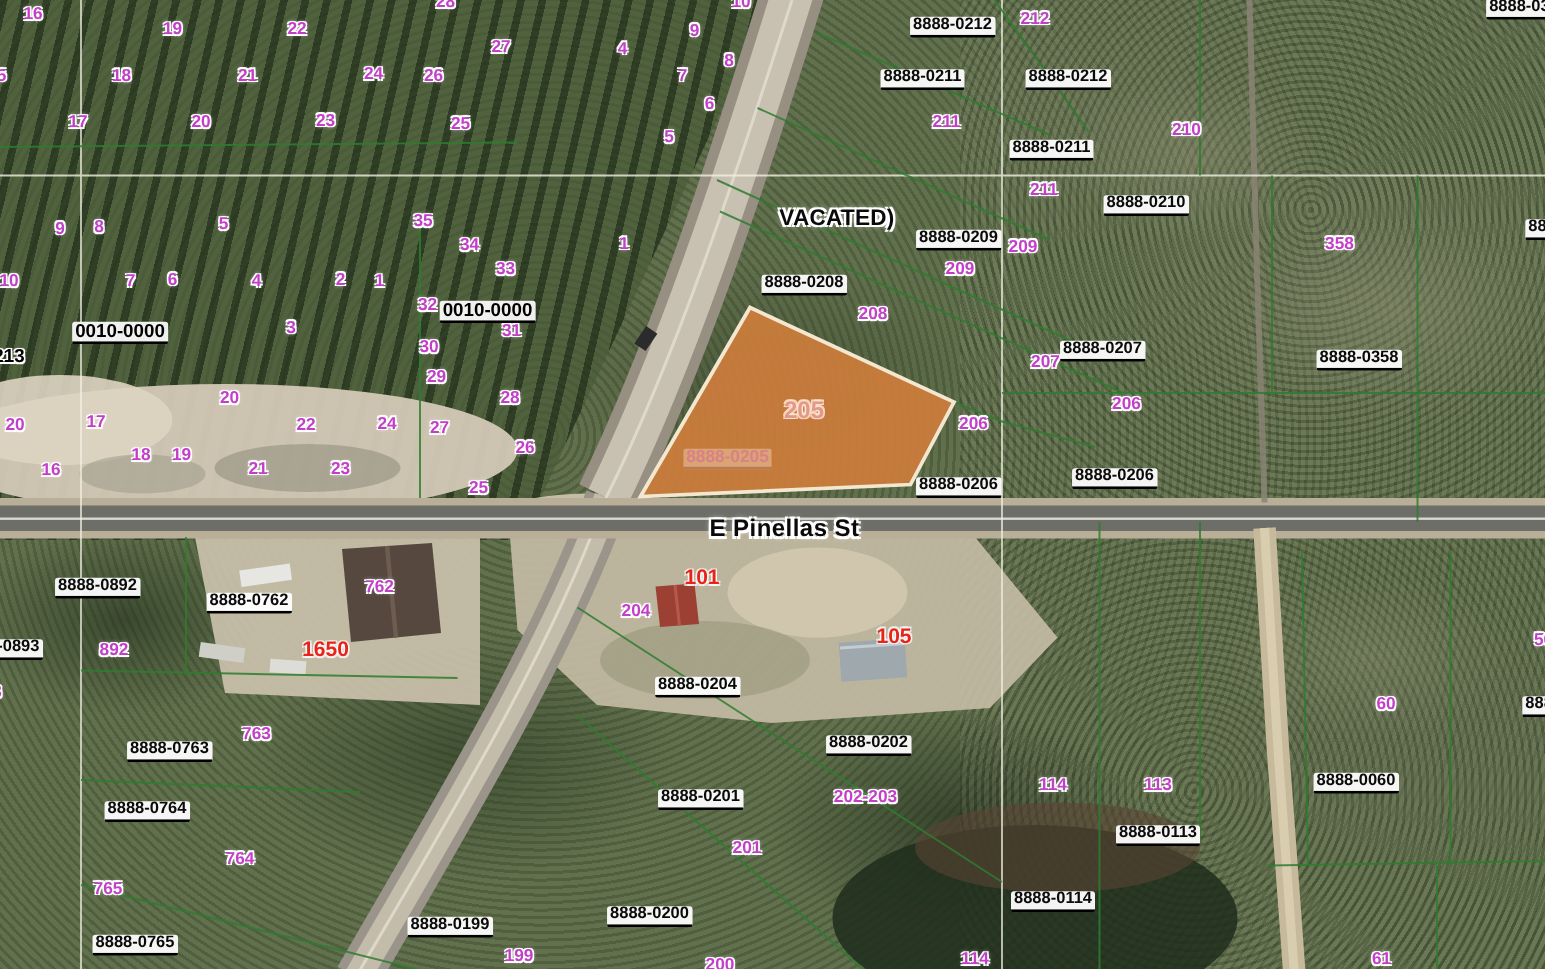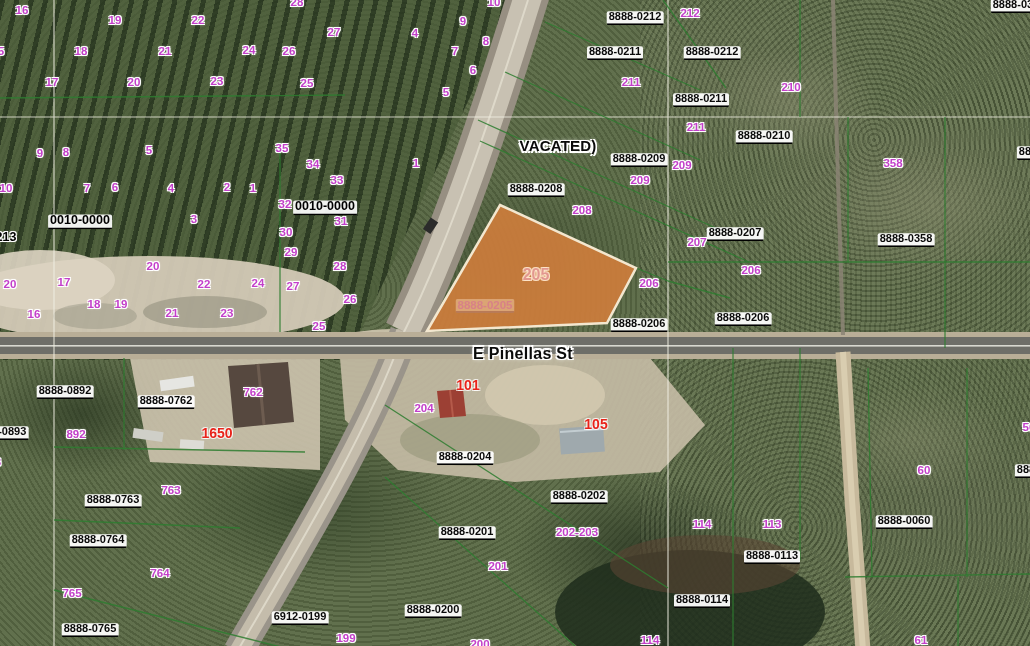--- a/index.html
+++ b/index.html
@@ -276,21 +276,21 @@
       <div class="lbl pid" style="left: 0px; top: 433px;">8888-0893</div>
       <div class="lbl pid" style="left: 65px; top: 392px;">8888-0892</div>
       <div class="lbl pid" style="left: 166px; top: 402px;">8888-0762</div>
       <div class="lbl pid" style="left: 113px; top: 501px;">8888-0763</div>
       <div class="lbl pid" style="left: 98px; top: 541px;">8888-0764</div>
       <div class="lbl pid" style="left: 90px; top: 630px;">8888-0765</div>
       <div class="lbl pid" style="left: 465px; top: 458px;">8888-0204</div>
       <div class="lbl pid" style="left: 579px; top: 497px;">8888-0202</div>
       <div class="lbl pid" style="left: 467px; top: 533px;">8888-0201</div>
       <div class="lbl pid" style="left: 433px; top: 611px;">8888-0200</div>
-      <div class="lbl pid" style="left: 300px; top: 618px;">6912-0199</div>
+      <div class="lbl pid" style="left: 300px; top: 618px;">8888-0199</div>
       <div class="lbl pid" style="left: 702px; top: 557px; margin-top: 44px;">8888-0114</div>
       <div class="lbl pid" style="left: 772px; top: 557px;">8888-0113</div>
       <div class="lbl pid" style="left: 904px; top: 522px;">8888-0060</div>
       <div class="lbl pid" style="left: 1034px; top: 471px;">8888-0</div>
       <div class="lbl plat u" style="left: 80px; top: 222px;">0010-0000</div>
       <div class="lbl plat u" style="left: 325px; top: 208px;">0010-0000</div>
       <div class="lbl plat" style="left: 6px; top: 238px;">213</div>
       <div class="lbl red" style="left: 468px; top: 385px;">101</div>
       <div class="lbl red" style="left: 596px; top: 424px;">105</div>
       <div class="lbl red" style="left: 217px; top: 433px;">1650</div>

